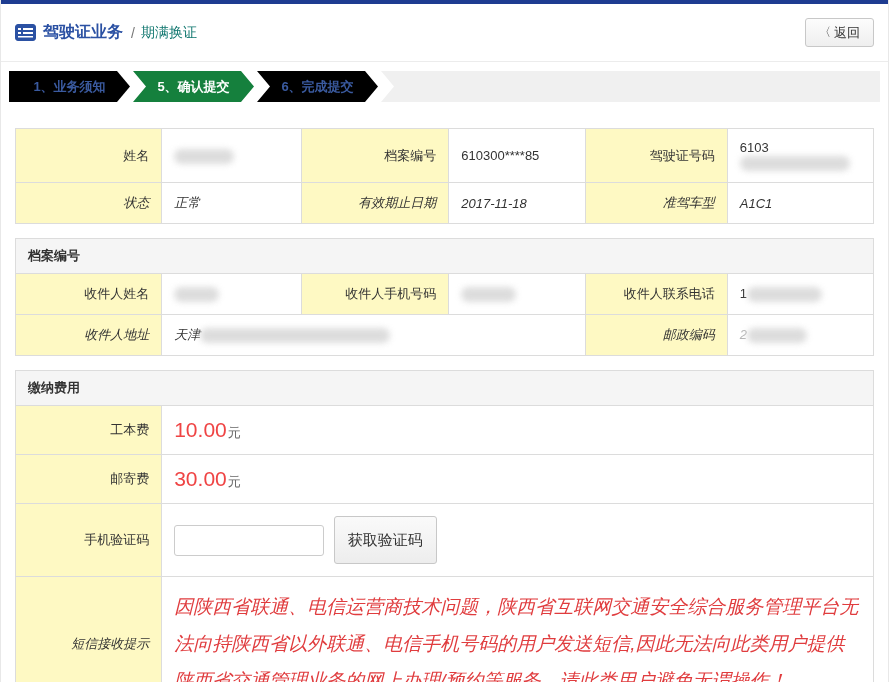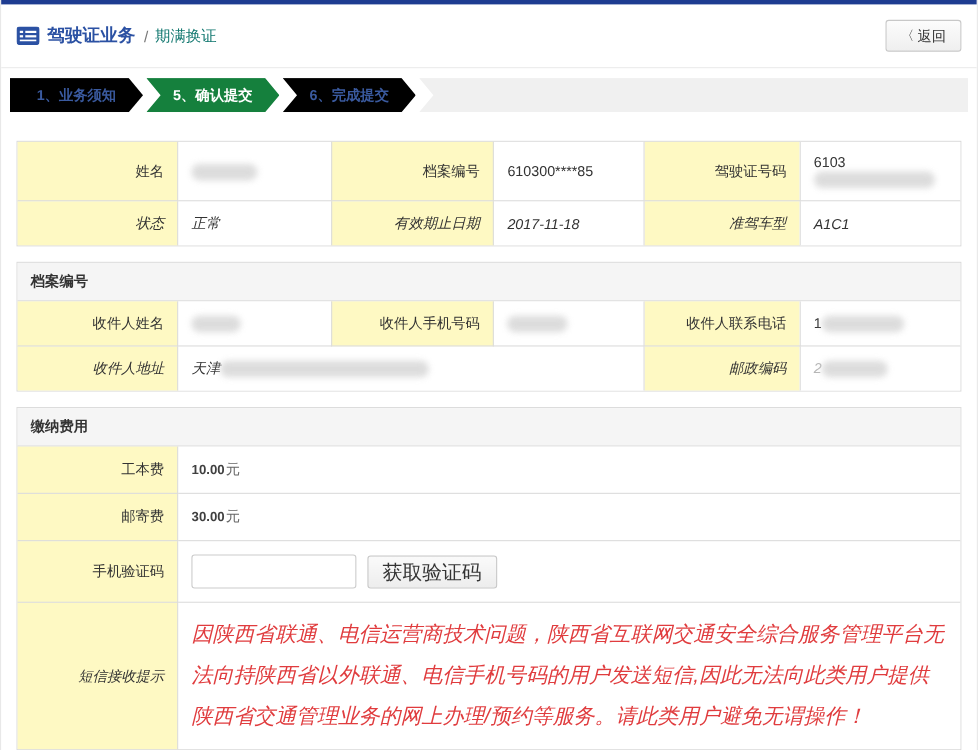--- a/index.html
+++ b/index.html
@@ -49,27 +49,27 @@
   tr:first-child td { border-top:none; } tr:last-child td { border-bottom:none;font-style:italic; }
   td.lbl { background:#fef9c3; text-align:right; padding:11px 12px; color:#333; }
   td.val { background:#fff; text-align:left; padding:11px 12px; }
   .redact { display:inline-block; vertical-align:middle; height:15px;
     border-radius:8px; background:#d9d9d9; filter:blur(3px); opacity:.9; }
   .w45{width:45px}.w55{width:55px}.w60{width:60px}.w75{width:75px}.w110{width:110px}.w190{width:190px}
   .faint { color:#b5b5b5; }
 
   
   td.feeval { padding:12px; }
-  .fee-num { color:#404040; font-weight:bold; font-size:12px; }
+  .fee-num { color:#ef4444; font-weight:normal; font-size:21px; }
   .fee-cur { color:#666; font-size:13px; margin-left:1px; }
   .code-input { width:150px; height:31px; border:1px solid #ccc; border-radius:3px;
     padding:0 8px; font-size:13px; font-family:inherit; vertical-align:middle; }
-  .code-btn { height:30px; margin-left:6px; padding:0 13px; vertical-align:middle;
+  .code-btn { height:48px; margin-left:6px; padding:0 13px; vertical-align:middle;
     background:linear-gradient(#fafafa,#ededed); border:1px solid #c8c8c8;
-    border-radius:3px; font-size:18px; color:#333; cursor:pointer; font-family:inherit; }
+    border-radius:3px; font-size:15px; color:#333; cursor:pointer; font-family:inherit; }
   .notice { color:#e03c3e; font-size:19px; line-height:1.95; padding:10px 12px; }
 
   
   .footer { margin-top:auto; flex:0 0 57px; background:#f4f4f4; border-top:1px solid #ddd;
     display:flex; align-items:center; justify-content:flex-end; padding-right:66px; gap:15px; }
   .blue-btn { background:#4687d8; color:#fff; border:none; border-radius:3px;
     font-size:14px; font-weight:bold; padding:7px 15px; cursor:pointer; font-family:inherit; }
 </style>
 </head>
 <body>

